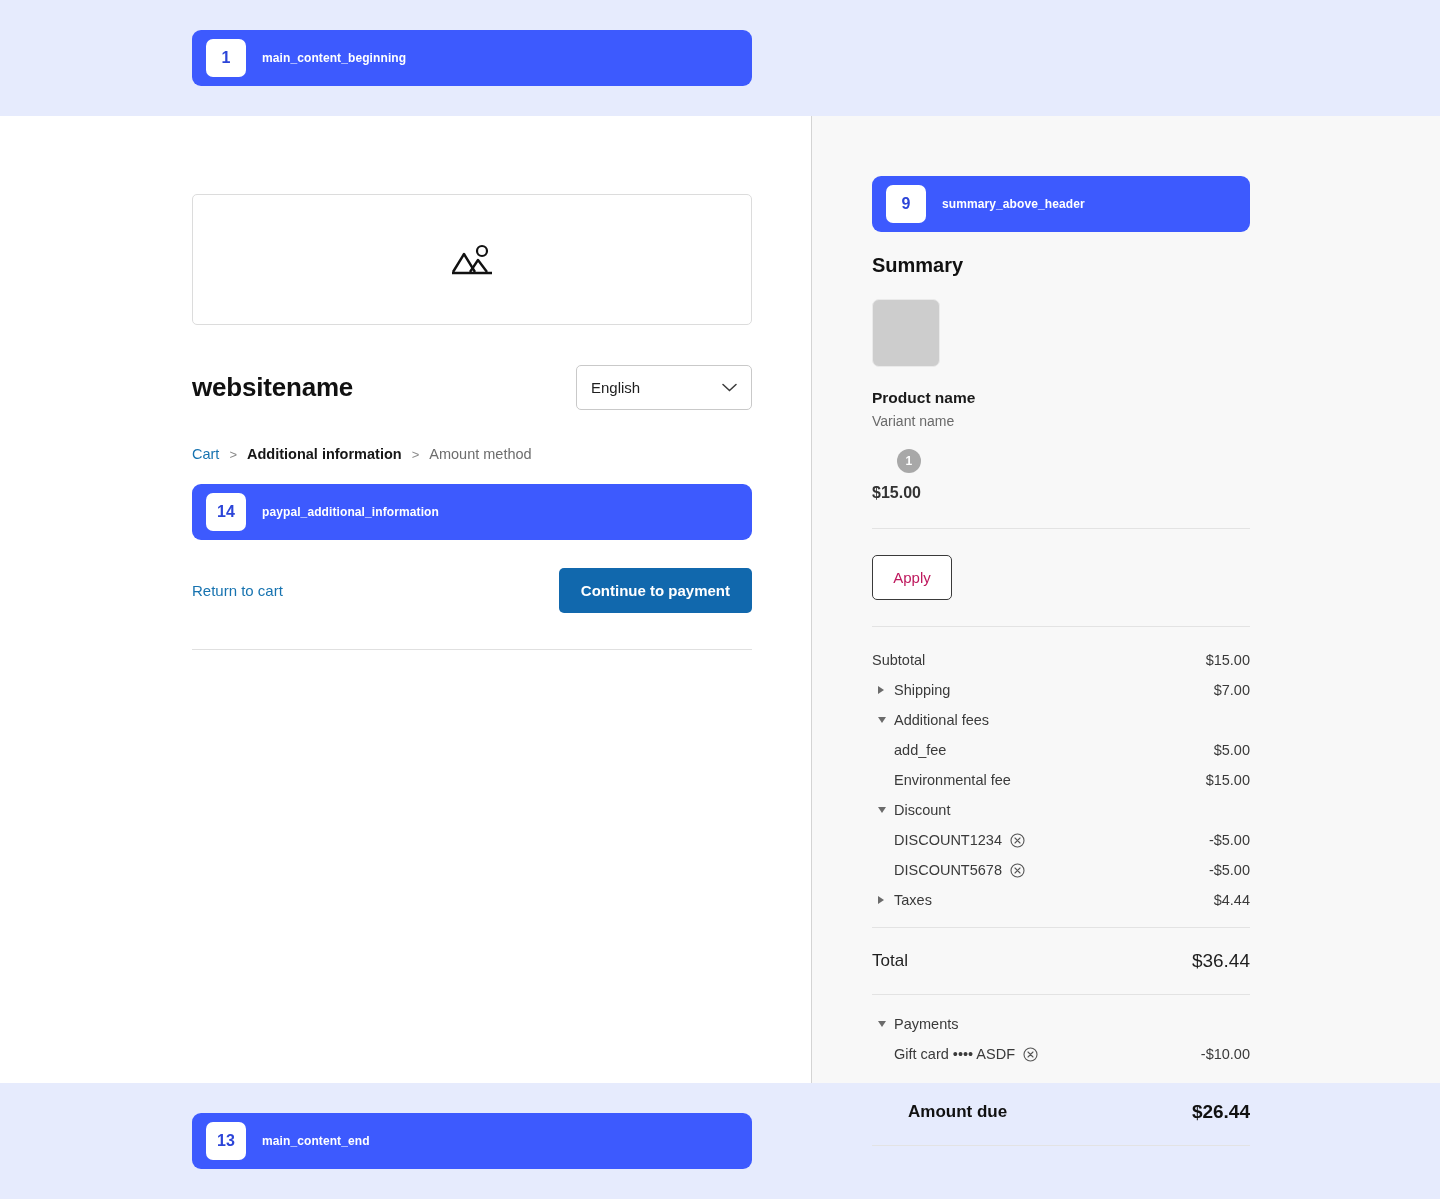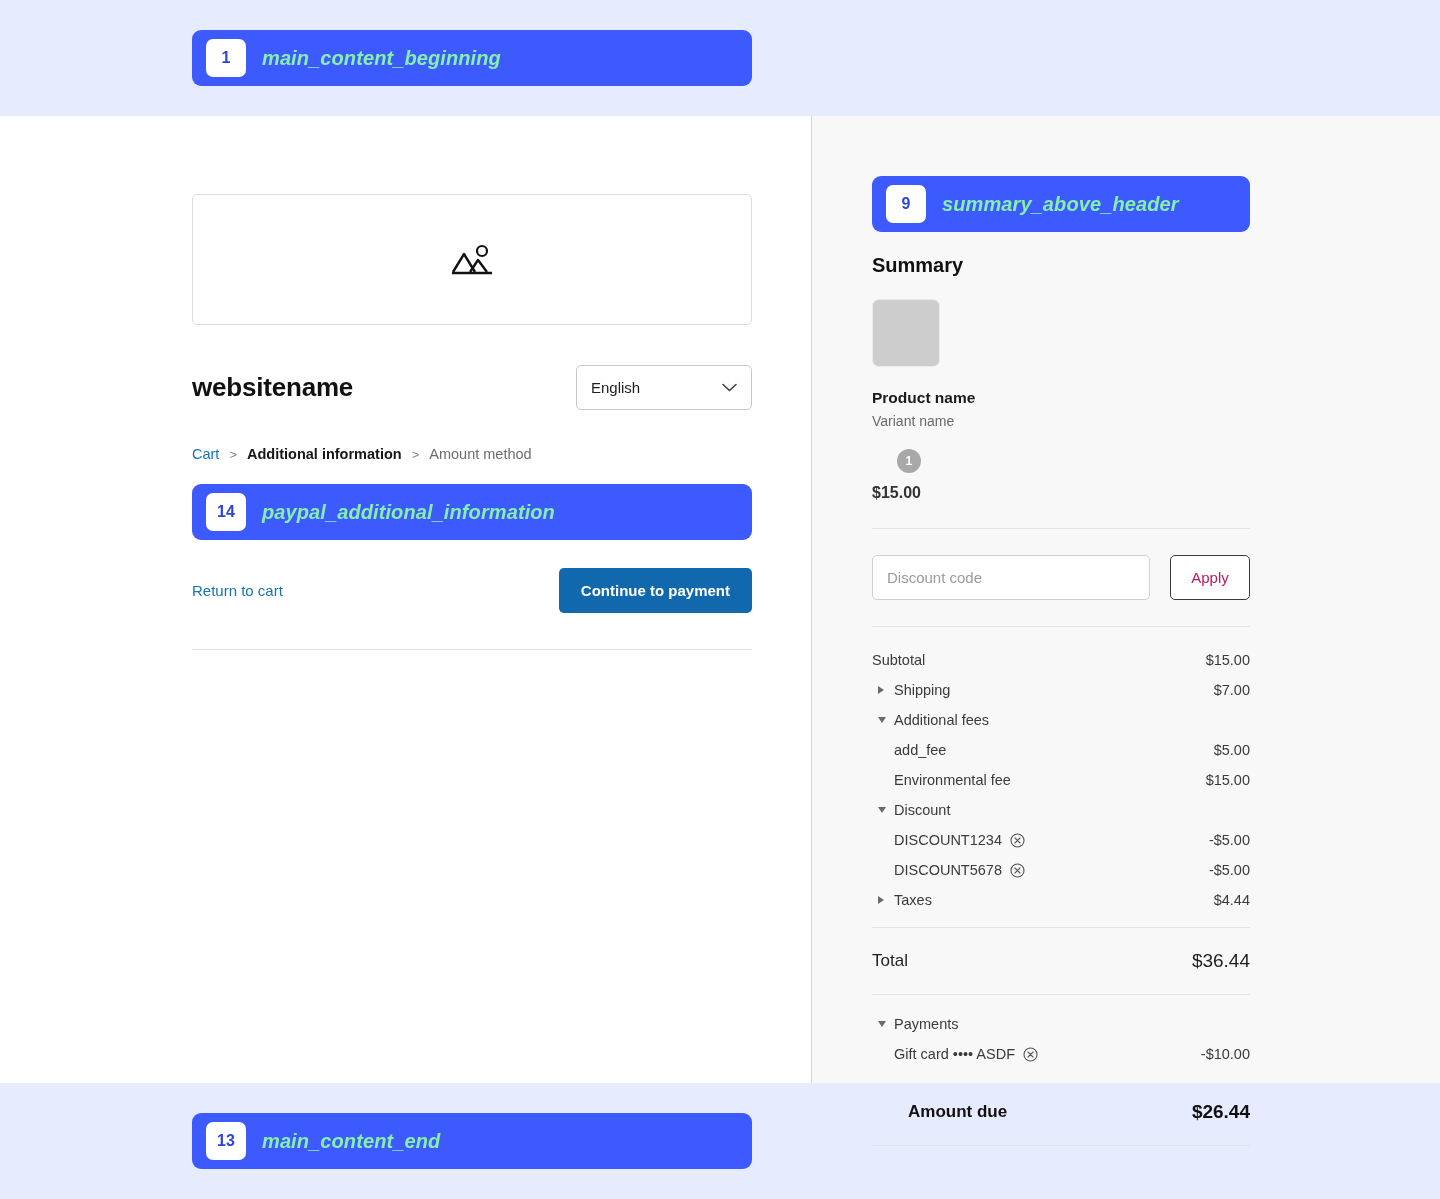--- a/index.html
+++ b/index.html
@@ -31,23 +31,22 @@
   .anno-num {
     background: #ffffff;
     color: #2c45d8;
     border-radius: 7px;
     min-width: 40px; height: 38px;
     display: flex; align-items: center; justify-content: center;
     font-size: 16px; font-weight: 700;
     padding: 0 6px;
   }
   .anno-label {
-    color: #86efac; font-size: 20px; font-weight: 700;
+    color: #ffffff; font-size: 12px; font-weight: 700;
     letter-spacing: .1px;
-    font-style: italic;
   }
 
   #anno-1 { left: 192px; top: 30px; width: 560px; }
   #anno-14 { position: static; width: 560px; margin-top: 22px; }
   #anno-13 { left: 192px; top: 1113px; width: 560px; }
   #anno-9 { position: static; width: 378px; margin-bottom: 22px; }
 
   
   .main {
     position: absolute; left: 0; top: 116px;
@@ -319,21 +318,20 @@
             <div class="prod-name">Product name</div>
             <div class="prod-variant">Variant name</div>
           </div>
           <div class="prod-right">
             <span class="qty-badge">1</span>
             <div class="prod-price">$15.00</div>
           </div>
         </div>
 
         <div class="discount-row">
-          <input class="discount-input" type="text" placeholder="Discount code" style="">
           <button class="btn-apply">Apply</button>
         </div>
 
         <div class="lines" id="summary-lines">
             <div class="line">
               <span class="lbl">
                 <span>Subtotal</span>
               </span>
               <span class="amt">$15.00</span>
             </div>

